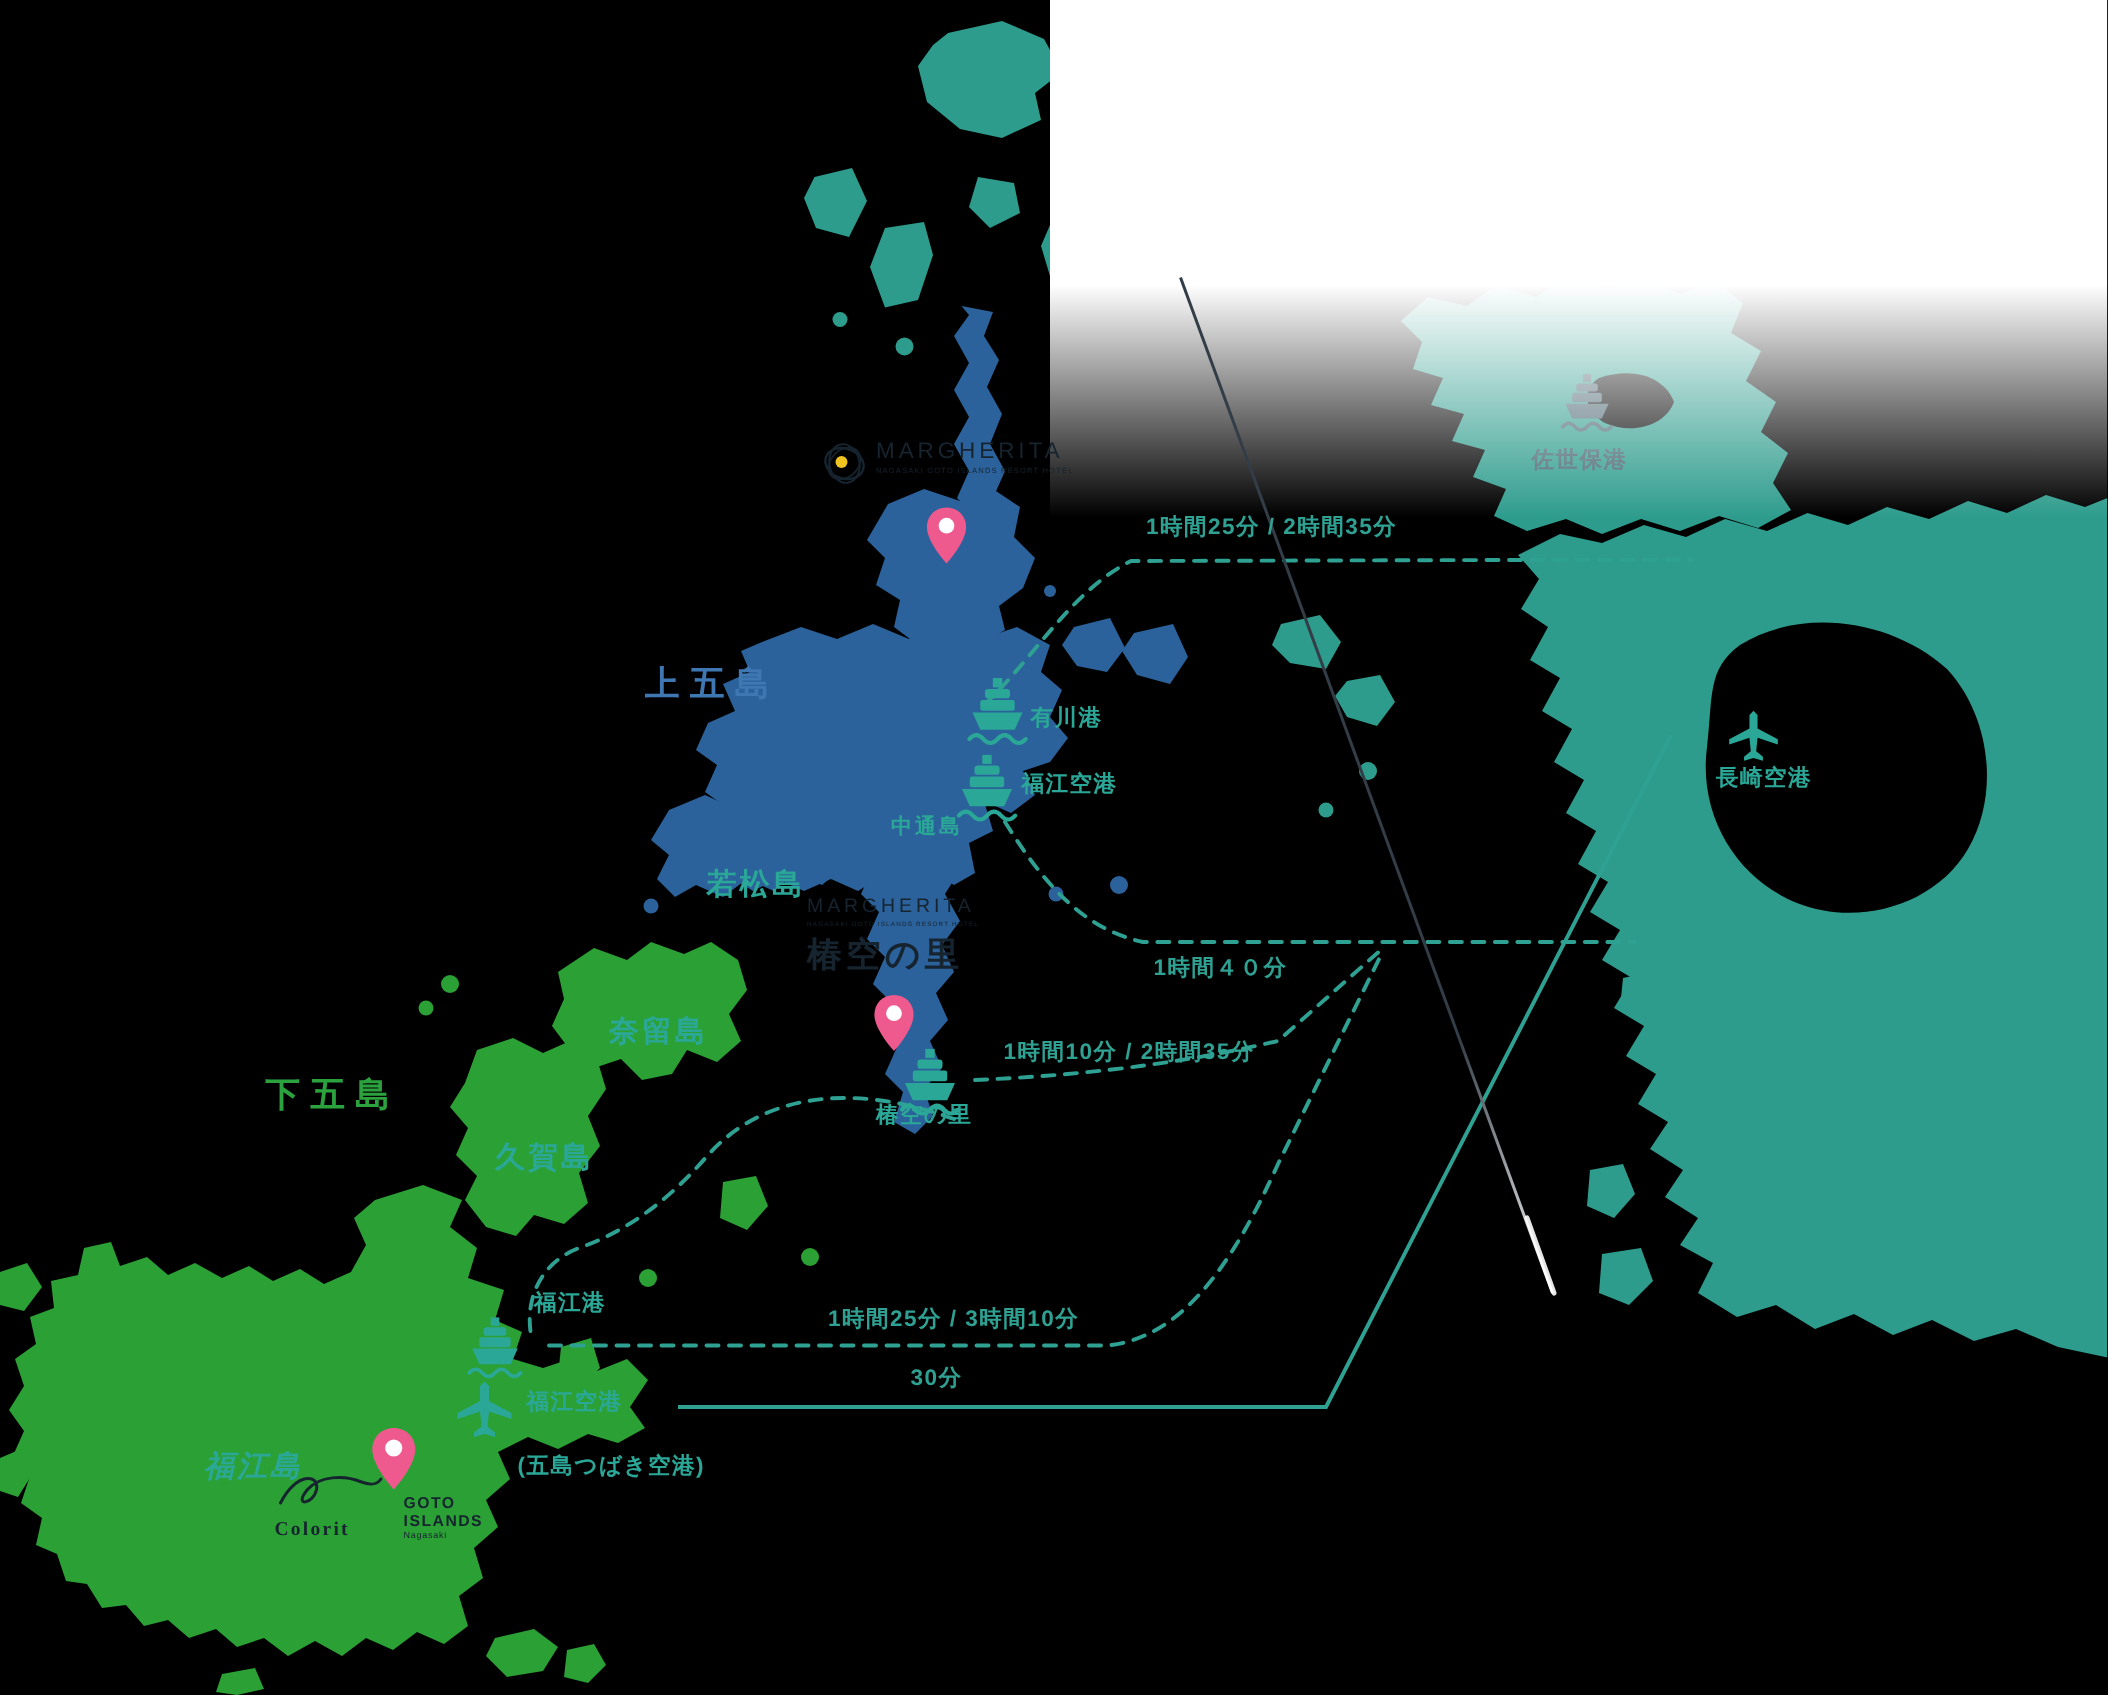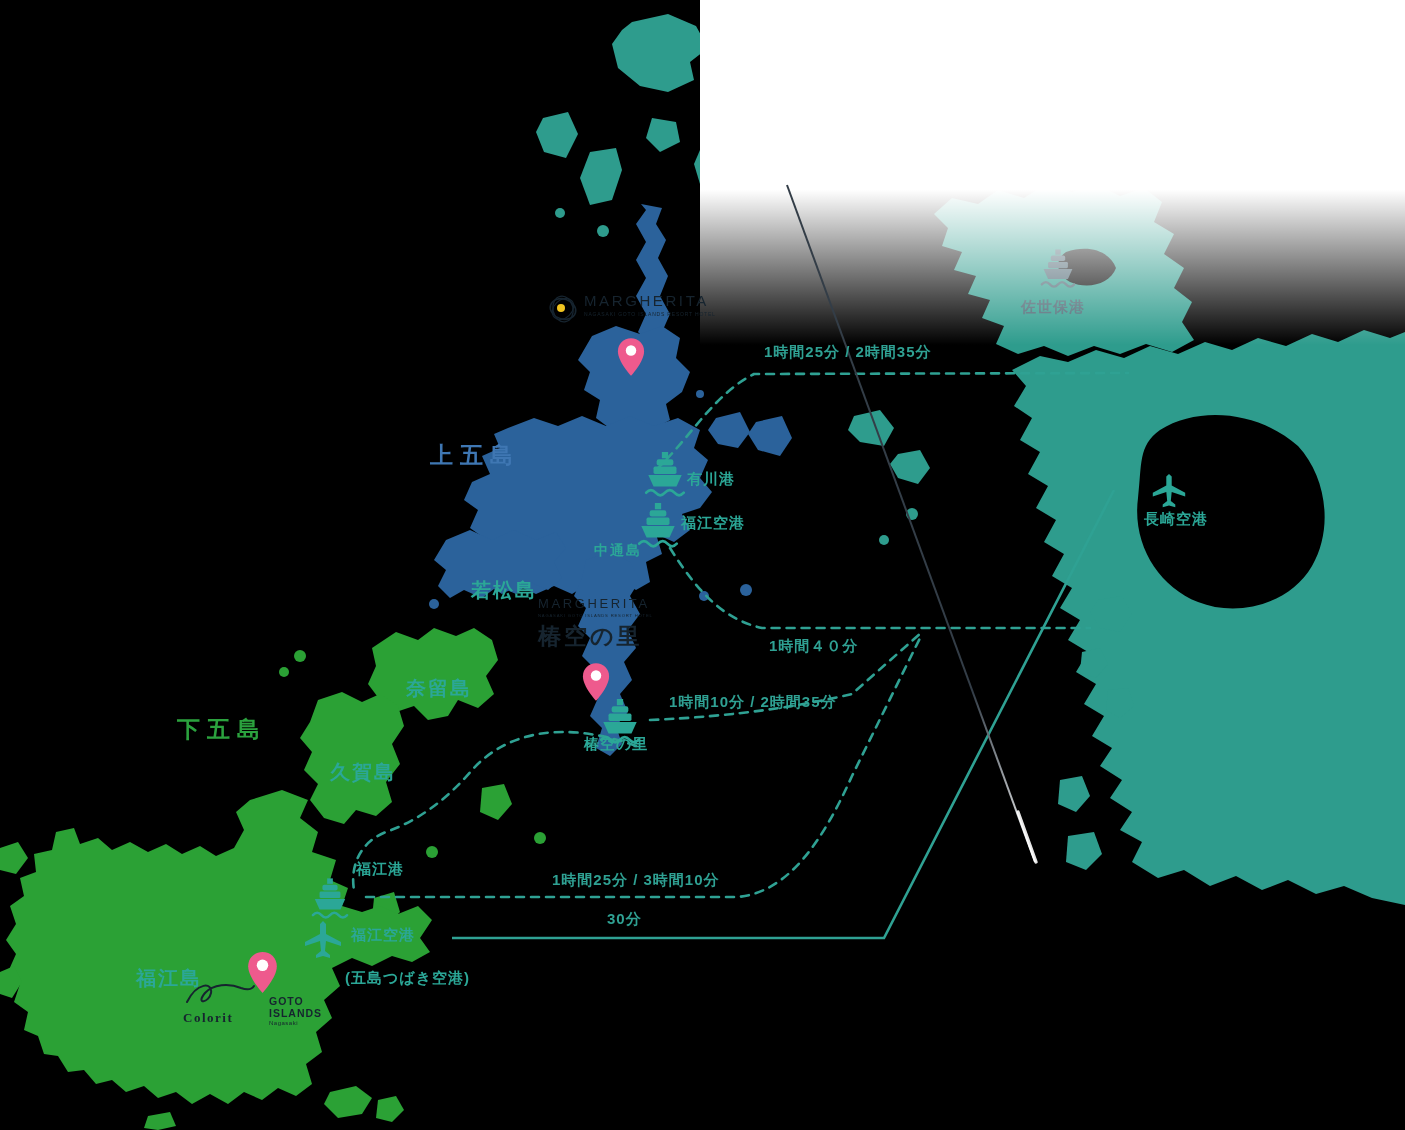--- a/index.html
+++ b/index.html
@@ -154,21 +154,21 @@
     <line x1="1018" y1="812" x2="1036" y2="862" stroke="#fff" stroke-width="3.4" stroke-linecap="round" opacity="0.9"></line>
   </svg>
 
   <div class="lbl lbl-region top" style="left:430px;top:444px;color:var(--kamigoto_blue,#3F77B3);">上五島</div>
   <div class="lbl lbl-region top" style="left:177px;top:718px;color:var(--shimogoto_green,#2BA23E);">下五島</div>
 
   <div class="lbl lbl-island top" style="left:565px;top:543px;font-size:14px;margin-left:29px;">中通島</div>
   <div class="lbl lbl-island top" style="left:471px;top:580px;">若松島</div>
   <div class="lbl lbl-island top" style="left:406px;top:678px;">奈留島</div>
   <div class="lbl lbl-island top" style="left:330px;top:762px;">久賀島</div>
-  <div class="lbl lbl-island top" style="left:136px;top:968px;">福江島</div>
+  <div class="lbl lbl-island top" style="left:136px;top:968px;font-style:italic;">福江島</div>
 
   <div class="lbl lbl-port top" style="left:687px;top:471px;">有川港</div>
   <div class="lbl lbl-port top" style="left:681px;top:515px;">福江空港</div>
   <div class="lbl lbl-port top" style="left:584px;top:736px;">椿空の里</div>
   <div class="lbl lbl-port top" style="left:356px;top:861px;">福江港</div>
   <div class="lbl lbl-port top" style="left:351px;top:927px;">福江空港</div>
   <div class="lbl lbl-port top" style="left:345px;top:946px;margin-top:24px;">(五島つばき空港)</div>
   <div class="lbl lbl-port top" style="left:1144px;top:511px;text-align:right;">長崎空港</div>
 
   <div class="lbl lbl-route top" style="left:764px;top:344px;">1時間25分 / 2時間35分</div>

